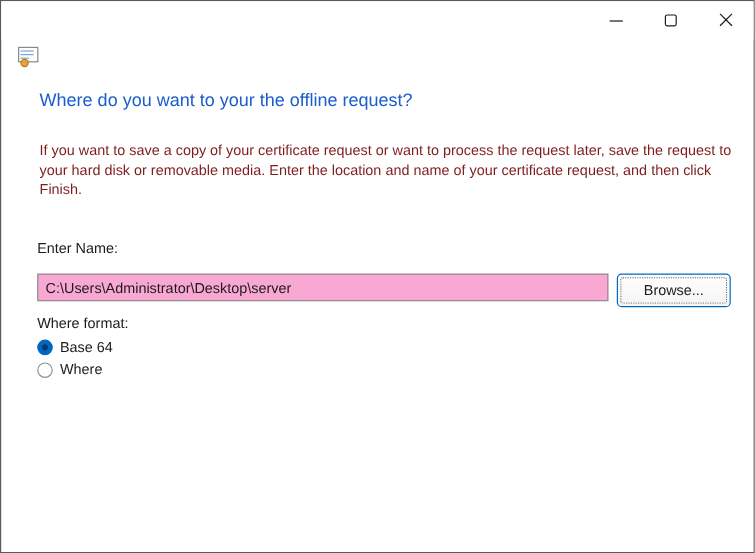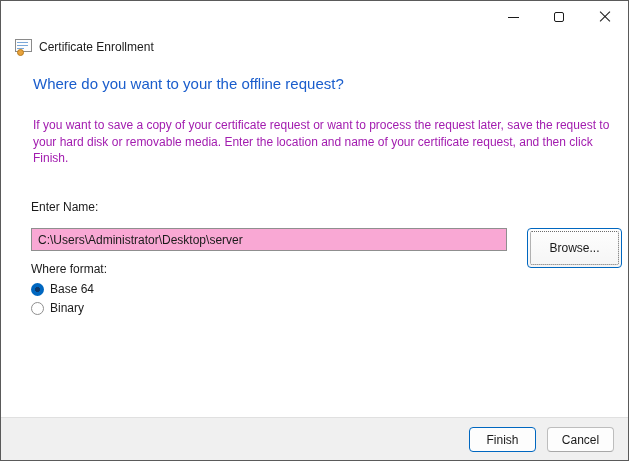--- a/index.html
+++ b/index.html
@@ -57,38 +57,38 @@
   }
   .app-title { font-size: 12px; color: #1b1b1b; }
 
   
   .heading {
     position: absolute; left: 32px; top: 74px;
     font-size: 15px; font-weight: 400;
   }
   .description {
     position: absolute; left: 32px; top: 116px; width: 578px;
-    font-size: 12px; line-height: 16.5px; color: #a21caf;
+    font-size: 12px; line-height: 16.5px; color: #7f1d1d;
   }
 
   .filename-label {
     position: absolute; left: 30px; top: 199px;
     font-size: 12px;
   }
   .filename-input {
     position: absolute; left: 30px; top: 227px;
     width: 476px; height: 23px;
     border: 1px solid #8f8f8f; background: #f9a8d4;
     font-family: "Liberation Sans", "DejaVu Sans", sans-serif;
     font-size: 12px; color: #1b1b1b;
     padding: 0 6px; outline: none;
   }
   .browse-btn {
-    position: absolute; left: 526px; top: 227px;
-    width: 95px; height: 40px;
+    position: absolute; left: 513px; top: 227px;
+    width: 95px; height: 28px;
     background: linear-gradient(#fefefe, #f5f5f5);
     border: 1px solid #0067c0; border-radius: 4px;
     font-family: "Liberation Sans", "DejaVu Sans", sans-serif;
     font-size: 12px; color: #1b1b1b;
     position: absolute;
   }
   .browse-btn::after {
     content: ""; position: absolute; inset: 2px;
     border: 1px dotted #6b6b6b; border-radius: 2px;
     pointer-events: none;
@@ -148,40 +148,35 @@
   </div>
 
   <div class="app-header">
     <span class="cert-icon">
       <span class="cert-doc"></span>
       <span class="cert-line l1"></span>
       <span class="cert-line l2"></span>
       <span class="cert-line l3"></span>
       <span class="cert-seal"></span>
     </span>
-    <span class="app-title">Certificate Enrollment</span>
   </div>
 
   <div class="heading" style="color: rgb(26, 93, 204);">Where do you want to your the offline request?</div>
 
   <div class="description">If you want to save a copy of your certificate request or want to process the request later, save the request to your hard disk or removable media. Enter the location and name of your certificate request, and then click Finish.</div>
 
   <div class="filename-label">Enter Name:</div>
   <input class="filename-input" type="text" value="C:\Users\Administrator\Desktop\server" style="">
   <button class="browse-btn">Browse...</button>
 
   <div class="format-label">Where format:</div>
 
   <div class="radio-row r0 checked">
     <span class="radio-circle"></span>
     <span>Base 64</span>
   </div>
   <div class="radio-row r1">
     <span class="radio-circle"></span>
-    <span>Binary</span>
+    <span>Where</span>
   </div>
 
-  <div class="footer">
-    <button class="btn btn-finish">Finish</button>
-    <button class="btn btn-cancel">Cancel</button>
-  </div>
 
 </div>
 
 </body></html>

